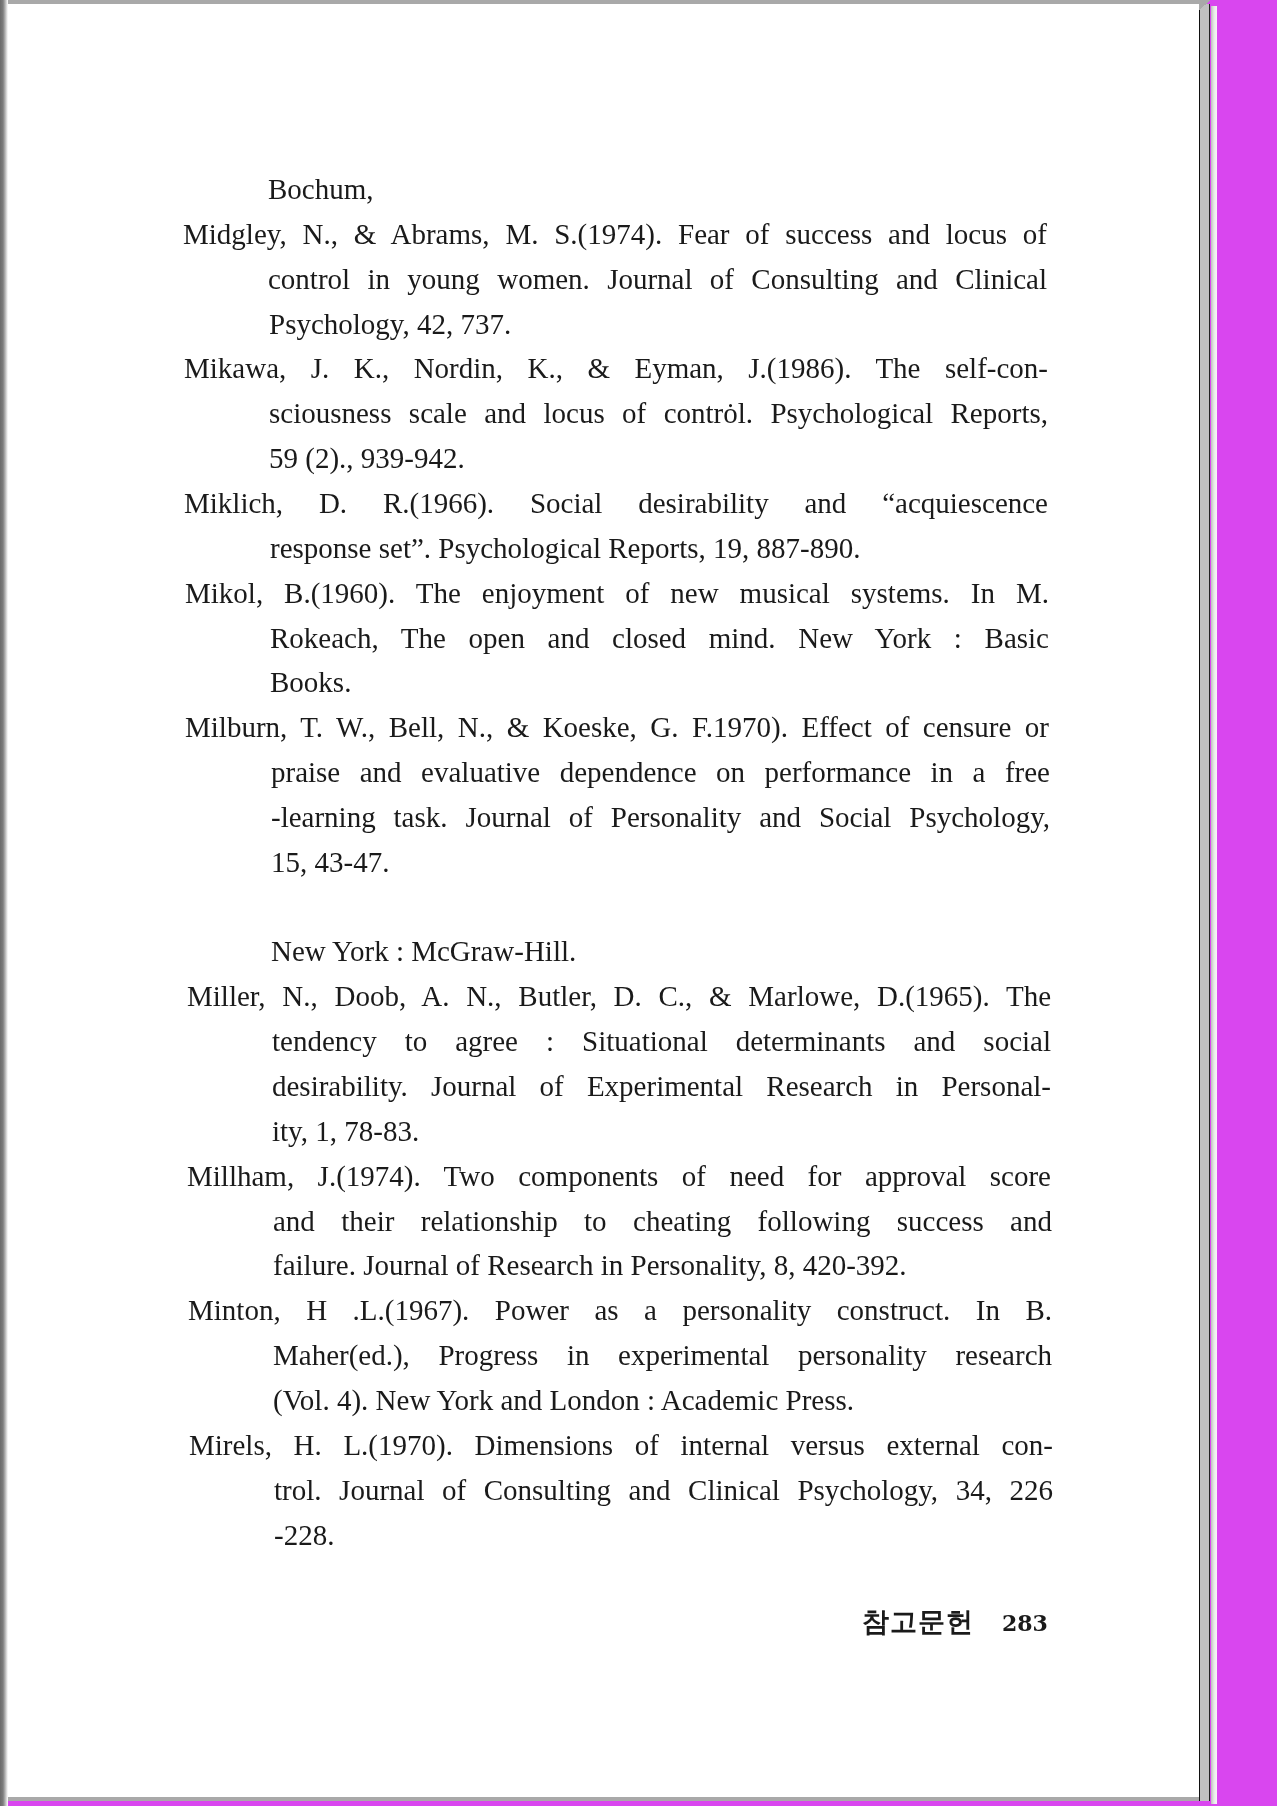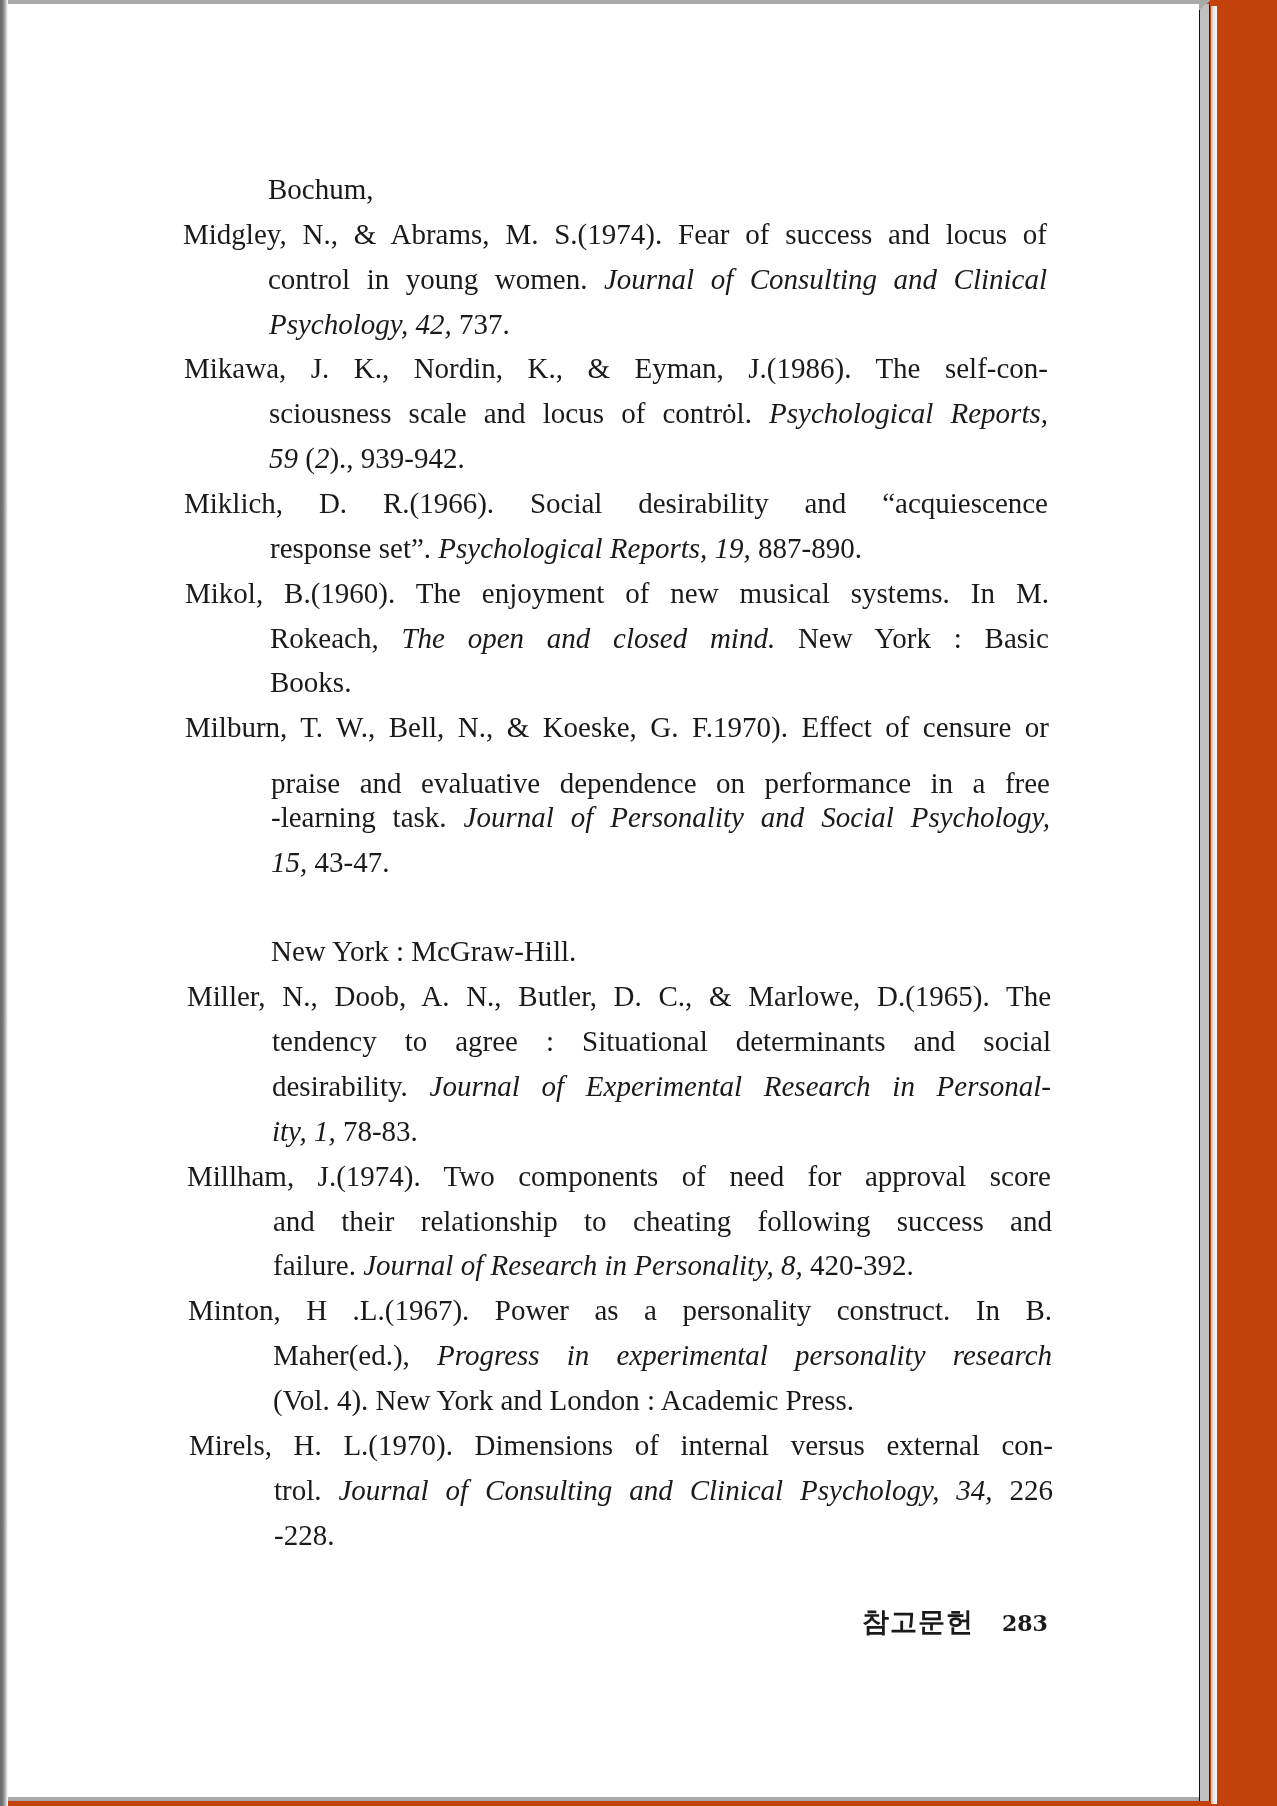--- a/index.html
+++ b/index.html
@@ -7,21 +7,21 @@
     padding: 0;
     width: 1277px;
     height: 1806px;
     background: #f6f6f6;
     overflow: hidden;
   }
   .viewer {
     position: relative;
     width: 1277px;
     height: 1806px;
-    background: #c2410c;
+    background: #d946ef;
   }
   
   .page {
     position: absolute;
     left: 0;
     top: 0;
     width: 1199px;
     height: 1801px;
     background: #ffffff;
     border-top: 4px solid #a9a9a9;
@@ -80,21 +80,21 @@
     white-space: nowrap;
     line-height: 34px;
     height: 34px;
   }
   .line.justify {
     text-align: justify;
     text-align-last: justify;
     white-space: normal;
     overflow: hidden;
   }
-  .it { font-style: italic; }
+  .it { }
 
   .footer {
     position: absolute;
     left: 862px;
     top: 1605px;
     height: 34px;
     line-height: 34px;
     white-space: nowrap;
     font-weight: bold;
     color: #1a1a1a;
@@ -127,21 +127,21 @@
       <div class="line" style="left: 269px; top: 307px;"><span class="it">Psychology, 42,</span><span> 737.</span></div>
       <div class="line justify" style="left: 184px; top: 351px; width: 864px;"><span>Mikawa, J. K., Nordin, K., &amp; Eyman, J.(1986). The self-con-</span></div>
       <div class="line justify" style="left: 269px; top: 396px; width: 779px;"><span>sciousness scale and locus of contrȯl. </span><span class="it">Psychological Reports,</span></div>
       <div class="line" style="left: 269px; top: 441px;"><span class="it">59</span><span> (</span><span class="it">2</span><span>)., 939-942.</span></div>
       <div class="line justify" style="left: 184px; top: 486px; width: 864px;"><span>Miklich, D. R.(1966). Social desirability and “acquiescence</span></div>
       <div class="line" style="left: 270px; top: 531px;"><span>response set”. </span><span class="it">Psychological Reports, 19,</span><span> 887-890.</span></div>
       <div class="line justify" style="left: 185px; top: 576px; width: 864px;"><span>Mikol, B.(1960). The enjoyment of new musical systems. In M.</span></div>
       <div class="line justify" style="left: 270px; top: 621px; width: 779px;"><span>Rokeach, </span><span class="it">The open and closed mind.</span><span> New York : Basic</span></div>
       <div class="line" style="left: 270px; top: 665px;"><span>Books.</span></div>
       <div class="line justify" style="left: 185px; top: 710px; width: 864px;"><span>Milburn, T. W., Bell, N., &amp; Koeske, G. F.1970). Effect of censure or</span></div>
-      <div class="line justify" style="left: 271px; top: 755px; width: 779px; margin-top: 11px;"><span>praise and evaluative dependence on performance in a free</span></div>
+      <div class="line justify" style="left: 271px; top: 755px; width: 779px;"><span>praise and evaluative dependence on performance in a free</span></div>
       <div class="line justify" style="left: 271px; top: 800px; width: 779px;"><span>-learning task. </span><span class="it">Journal of Personality and Social Psychology,</span></div>
       <div class="line" style="left: 271px; top: 845px;"><span class="it">15,</span><span> 43-47.</span></div>
       <div class="line" style="left: 271px; top: 934px;"><span>New York : McGraw-Hill.</span></div>
       <div class="line justify" style="left: 187px; top: 979px; width: 864px;"><span>Miller, N., Doob, A. N., Butler, D. C., &amp; Marlowe, D.(1965). The</span></div>
       <div class="line justify" style="left: 272px; top: 1024px; width: 779px;"><span>tendency to agree : Situational determinants and social</span></div>
       <div class="line justify" style="left: 272px; top: 1069px; width: 779px;"><span>desirability. </span><span class="it">Journal of Experimental Research in Personal-</span></div>
       <div class="line" style="left: 272px; top: 1114px;"><span class="it">ity, 1,</span><span> 78-83.</span></div>
       <div class="line justify" style="left: 187px; top: 1159px; width: 864px;"><span>Millham, J.(1974). Two components of need for approval score</span></div>
       <div class="line justify" style="left: 273px; top: 1204px; width: 779px;"><span>and their relationship to cheating following success and</span></div>
       <div class="line" style="left: 273px; top: 1248px;"><span>failure. </span><span class="it">Journal of Research in Personality, 8,</span><span> 420-392.</span></div>

